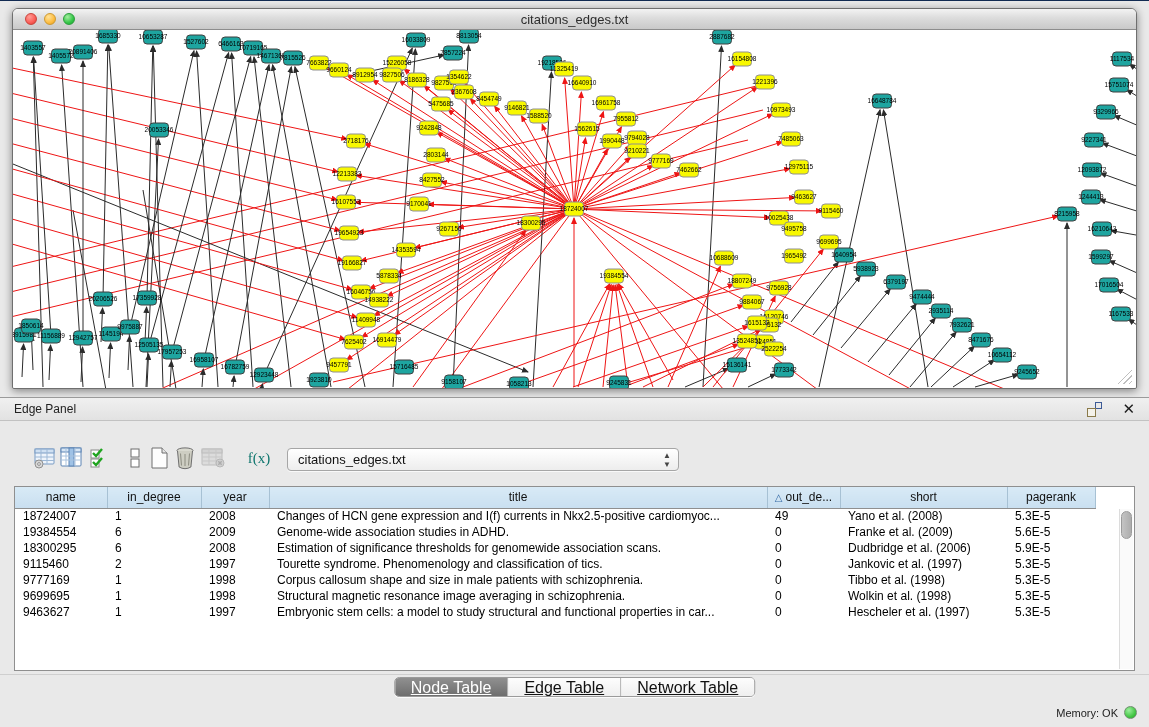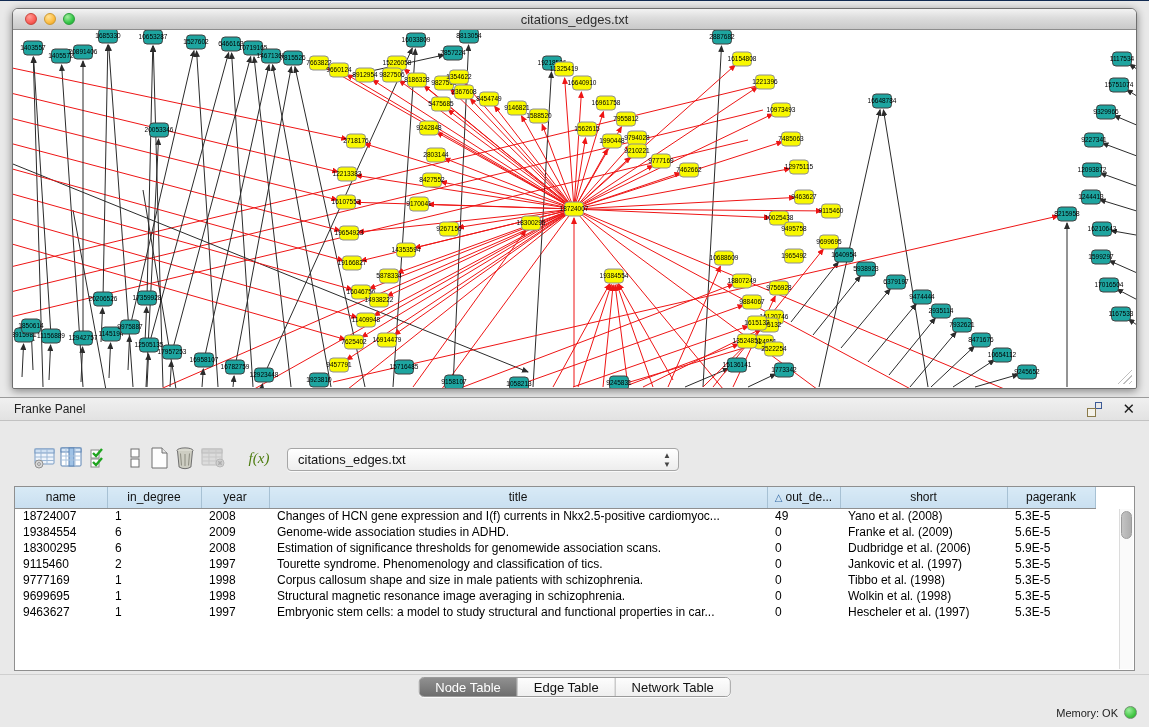--- a/index.html
+++ b/index.html
@@ -30,42 +30,42 @@
   #tp-header { position:relative; height:23px; background:linear-gradient(180deg,#f0f0f0,#e2e2e2); border-bottom:1px solid #c2c2c2; }
   #tp-title { position:absolute; left:14px; top:4px; font-size:12px; color:#222; }
   #tp-float { position:absolute; right:46px; top:4px; width:16px; height:15px; cursor:pointer; }
   #tp-float .sq-back { position:absolute; right:1px; top:0; width:7px; height:7px; border:1px solid #3c5a96; background:#e9e9e9; }
   #tp-float .sq-front{ position:absolute; left:0; bottom:0; width:9px; height:9px; border:1px solid #8a7a4a; background:#f4f2ea; }
   #tp-close { position:absolute; right:14px; top:2px; font-size:15px; font-weight:bold; color:#1a1a1a; cursor:pointer; line-height:18px; }
 
   
   #tp-toolbar { position:absolute; left:0; top:23px; width:1149px; height:50px; }
   .tbtn { position:absolute; top:24px; width:26px; height:26px; display:flex; align-items:center; justify-content:center; cursor:pointer; }
-  .fx-label { font-size:15px; color:#4d7c0f; font-style:italic; font-family:"Liberation Serif","DejaVu Serif",serif; }
+  .fx-label { font-size:15px; color:#0f766e; font-family:"Liberation Serif","DejaVu Serif",serif; }
   #table-selector { position:absolute; left:287px; top:27px; width:392px; height:23px;
     border:1px solid #a6a6a6; border-radius:4px; background:linear-gradient(180deg,#ffffff,#ededed);
     box-shadow:0 1px 0 rgba(255,255,255,.7); font-size:13px; color:#111; cursor:pointer; }
   #table-selector .val { position:absolute; left:10px; top:3px; }
   #table-selector .arrows { position:absolute; right:7px; top:2px; display:flex; flex-direction:column; line-height:9px; font-size:8px; color:#444; }
 
   
   #data-table { position:absolute; left:14px; top:88px; width:1121px; height:185px; background:#fff; border:1px solid #8f8f8f; }
   #data-table table { border-collapse:collapse; table-layout:fixed; width:1106px; font-size:12px; color:#000; }
   #data-table th { height:21px; background:linear-gradient(180deg,#d8eaf6,#c9dff0); border-right:1px solid #a7c1d4; border-bottom:1px solid #8f8f8f;
      font-weight:normal; font-size:12px; color:#111; text-align:center; overflow:hidden; white-space:nowrap; cursor:pointer; }
   #data-table td { height:16px; padding:0 0 0 8px; overflow:hidden; white-space:nowrap; text-overflow:clip; }
   .sort-tri { color:#3a6ea8; font-size:10px; margin-right:3px; }
   #vscroll { position:absolute; right:1px; top:22px; width:14px; height:160px; background:#fafafa; border-left:1px solid #dcdcdc; }
   #vscroll .thumb { position:absolute; left:1px; top:2px; width:11px; height:28px; background:linear-gradient(90deg,#c4c4c4,#adadad); border:1px solid #9b9b9b; border-radius:6px; }
 
   
   #tab-strip { position:absolute; left:0; top:276px; width:1149px; height:40px; border-top:1px solid #cfcfcf; }
   #tabs { position:absolute; left:50%; top:2px; transform:translateX(-50%); display:flex; height:20px;
      border:1px solid #9b9b9b; border-radius:5px; overflow:hidden; box-shadow:0 1px 0 rgba(255,255,255,.8); }
-  .tab { padding:0 16px; font-size:13px; line-height:19px; background:linear-gradient(180deg,#fdfdfd,#efefef); color:#111; border-right:1px solid #ababab; cursor:pointer; white-space:nowrap; }
+  .tab { padding:0 16px; font-size:16px; line-height:19px; background:linear-gradient(180deg,#fdfdfd,#efefef); color:#111; border-right:1px solid #ababab; cursor:pointer; white-space:nowrap;text-decoration:underline; }
   .tab:last-child { border-right:none; }
   .tab.selected { background:linear-gradient(180deg,#909090,#6e6e6e); color:#fff; }
 
   
   #status-bar { position:absolute; right:12px; bottom:8px; display:flex; align-items:center; gap:6px; }
   #memory-label { font-size:11px; color:#222; }
   #memory-dot { width:13px; height:13px; border-radius:50%; border:1px solid #6f8f6f;
      background:radial-gradient(circle at 35% 30%, #9cef9c, #3fc440 65%, #2aa32b); }
 </style>
 </head>
@@ -738,21 +738,21 @@
               </g>
             </g>
         </svg>
         <div class="grip"></div>
       </div>
     </div>
   </div>
 
   <div id="table-panel">
     <div id="tp-header">
-      <span id="tp-title">Franke Panel</span>
+      <span id="tp-title">Edge Panel</span>
       <span id="tp-float">
         <span class="sq-back"></span>
           <span class="sq-front"></span>
       </span>
       <span id="tp-close">✕</span>
     </div>
 
     <div id="tp-toolbar">
       <span class="tbtn" style="left:32px">
         <svg width="24" height="22" viewBox="0 0 24 22">

